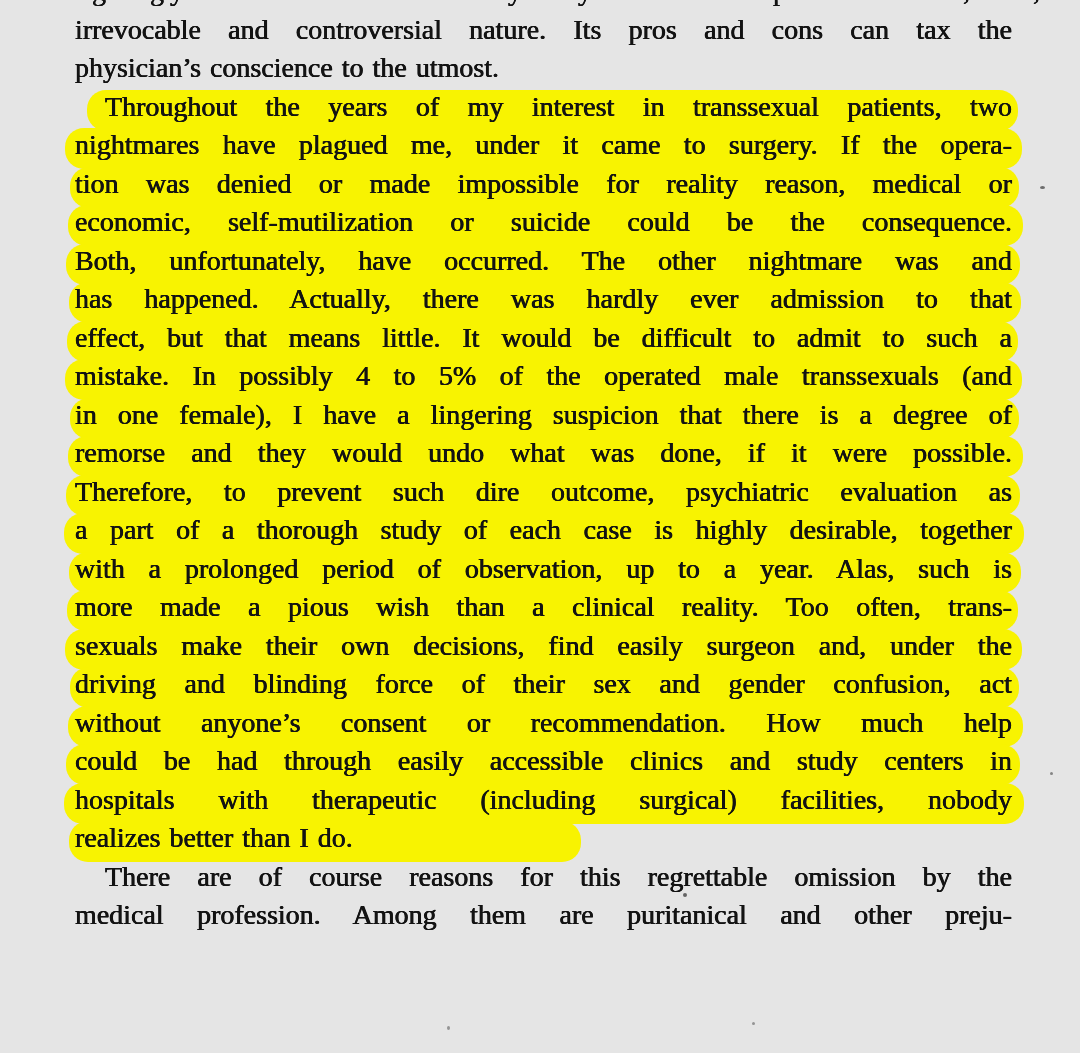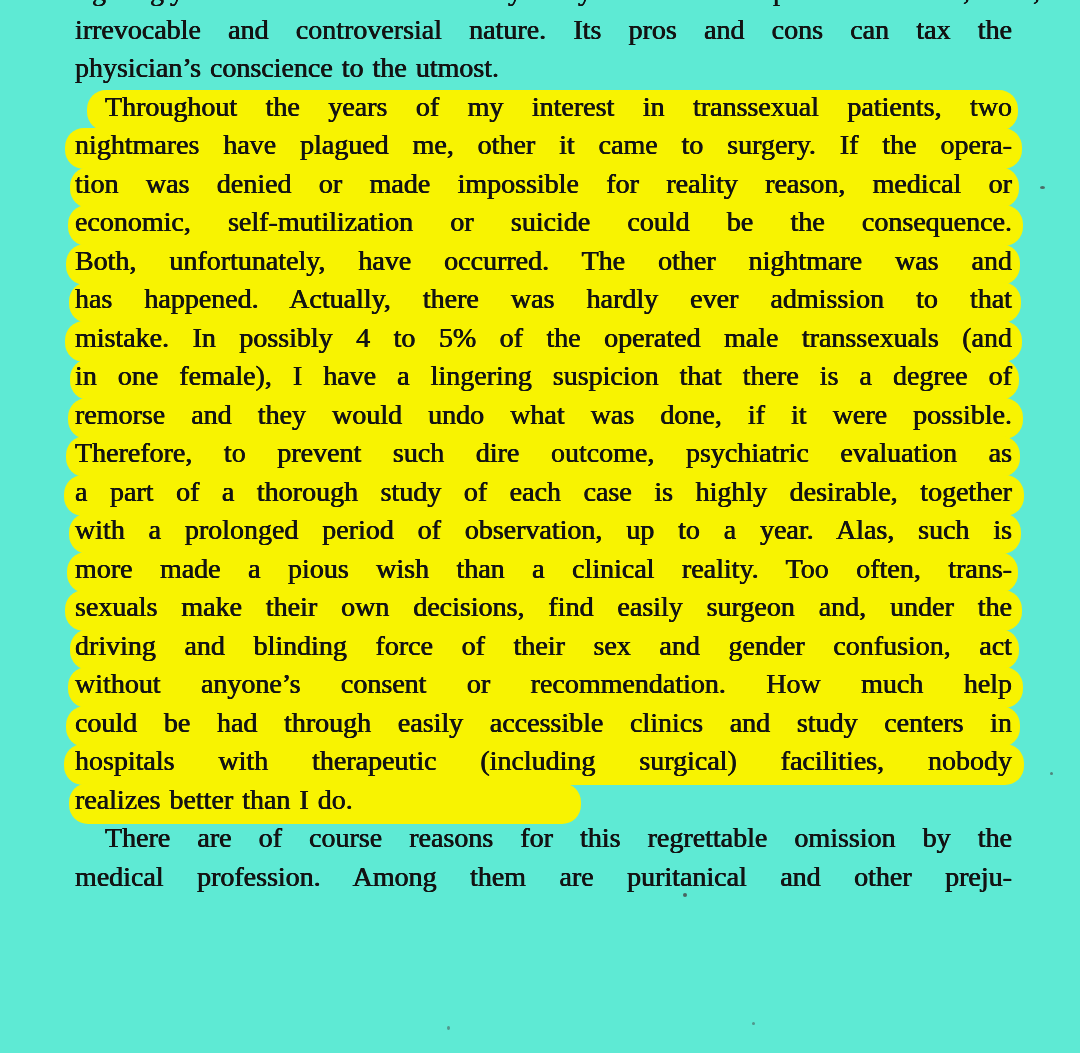--- a/index.html
+++ b/index.html
@@ -1,20 +1,20 @@
 <!DOCTYPE html>
 <html><head>
 <meta charset="utf-8">
 <style>
   html,body{margin:0;padding:0;background:#ffffff;}
   .screen{
     position:relative;
     width:1080px;height:1053px;
     overflow:hidden;
-    background:#5eead4;
+    background:#e5e5e5;
     font-family:"Liberation Serif","DejaVu Serif",serif;
     color:#131313;
   }
   .text-block{
     position:absolute;
     left:75px; top:10.5px;
     width:937px;
   }
   .clipped-line{
     position:absolute;
@@ -68,25 +68,26 @@
       <span class="frag" style="left: 433px;">y</span>
       <span class="frag" style="left: 503px;">y</span>
       <span class="frag" style="left: 698px;">p</span>
       <span class="frag" style="left: 888px;">,</span>
       <span class="frag" style="left: 958px;">,</span>
     </div>
   <div class="text-block">
       <div class="line"><span class="txt">irrevocable and controversial nature. Its pros and cons can tax the</span></div>
       <div class="line endline"><span class="txt">physician’s conscience to the utmost.</span></div>
       <div class="line indent"><span class="marker" style="background: rgb(248, 243, 1); left: 12px; right: -6px;"></span><span class="txt">Throughout the years of my interest in transsexual patients, two</span></div>
-      <div class="line"><span class="marker" style="background: rgb(248, 243, 1); left: -10px; right: -10px;"></span><span class="txt">nightmares have plagued me, other it came to surgery. If the opera-</span></div>
+      <div class="line"><span class="marker" style="background: rgb(248, 243, 1); left: -10px; right: -10px;"></span><span class="txt">nightmares have plagued me, under it came to surgery. If the opera-</span></div>
       <div class="line"><span class="marker" style="background: rgb(248, 243, 1); left: -5px; right: -7px;"></span><span class="txt">tion was denied or made impossible for reality reason, medical or</span></div>
       <div class="line"><span class="marker" style="background: rgb(248, 243, 1); left: -7px; right: -11px;"></span><span class="txt">economic, self-mutilization or suicide could be the consequence.</span></div>
       <div class="line"><span class="marker" style="background: rgb(248, 243, 1); left: -9px; right: -8px;"></span><span class="txt">Both, unfortunately, have occurred. The other nightmare was and</span></div>
       <div class="line"><span class="marker" style="background: rgb(248, 243, 1); left: -6px; right: -9px;"></span><span class="txt">has happened. Actually, there was hardly ever admission to that</span></div>
+      <div class="line"><span class="marker" style="background: rgb(248, 243, 1); left: -8px; right: -6px;"></span><span class="txt">effect, but that means little. It would be difficult to admit to such a</span></div>
       <div class="line"><span class="marker" style="background: rgb(248, 243, 1); left: -10px; right: -10px;"></span><span class="txt">mistake. In possibly 4 to 5% of the operated male transsexuals (and</span></div>
       <div class="line"><span class="marker" style="background: rgb(248, 243, 1); left: -5px; right: -7px;"></span><span class="txt">in one female), I have a lingering suspicion that there is a degree of</span></div>
       <div class="line"><span class="marker" style="background: rgb(248, 243, 1); left: -7px; right: -11px;"></span><span class="txt">remorse and they would undo what was done, if it were possible.</span></div>
       <div class="line"><span class="marker" style="background: rgb(248, 243, 1); left: -9px; right: -8px;"></span><span class="txt">Therefore, to prevent such dire outcome, psychiatric evaluation as</span></div>
       <div class="line"><span class="marker" style="background: rgb(248, 243, 1); left: -11px; right: -12px;"></span><span class="txt">a part of a thorough study of each case is highly desirable, together</span></div>
       <div class="line"><span class="marker" style="background: rgb(248, 243, 1); left: -6px; right: -9px;"></span><span class="txt">with a prolonged period of observation, up to a year. Alas, such is</span></div>
       <div class="line"><span class="marker" style="background: rgb(248, 243, 1); left: -8px; right: -6px;"></span><span class="txt">more made a pious wish than a clinical reality. Too often, trans-</span></div>
       <div class="line"><span class="marker" style="background: rgb(248, 243, 1); left: -10px; right: -10px;"></span><span class="txt">sexuals make their own decisions, find easily surgeon and, under the</span></div>
       <div class="line"><span class="marker" style="background: rgb(248, 243, 1); left: -5px; right: -7px;"></span><span class="txt">driving and blinding force of their sex and gender confusion, act</span></div>
       <div class="line"><span class="marker" style="background: rgb(248, 243, 1); left: -7px; right: -11px;"></span><span class="txt">without anyone’s consent or recommendation. How much help</span></div>

